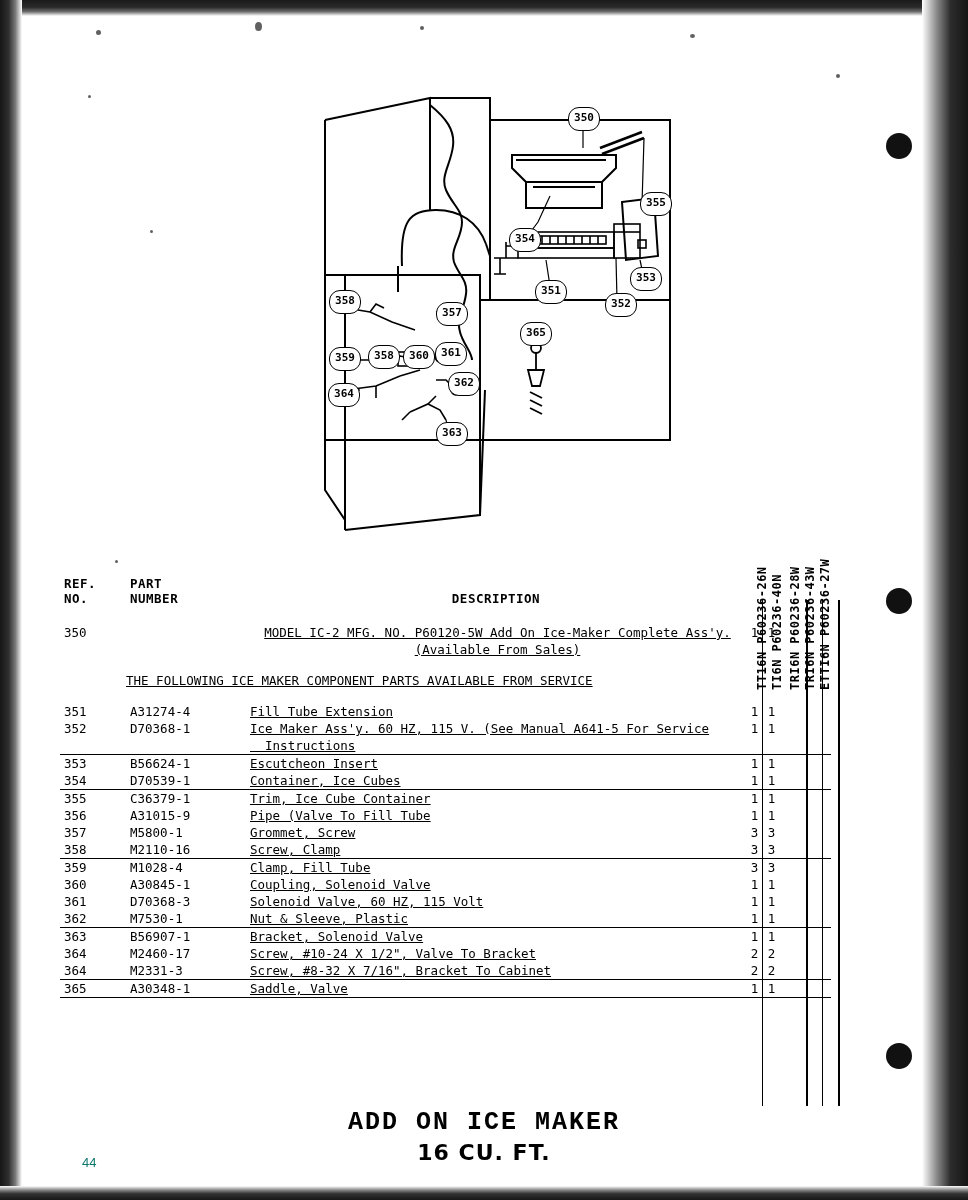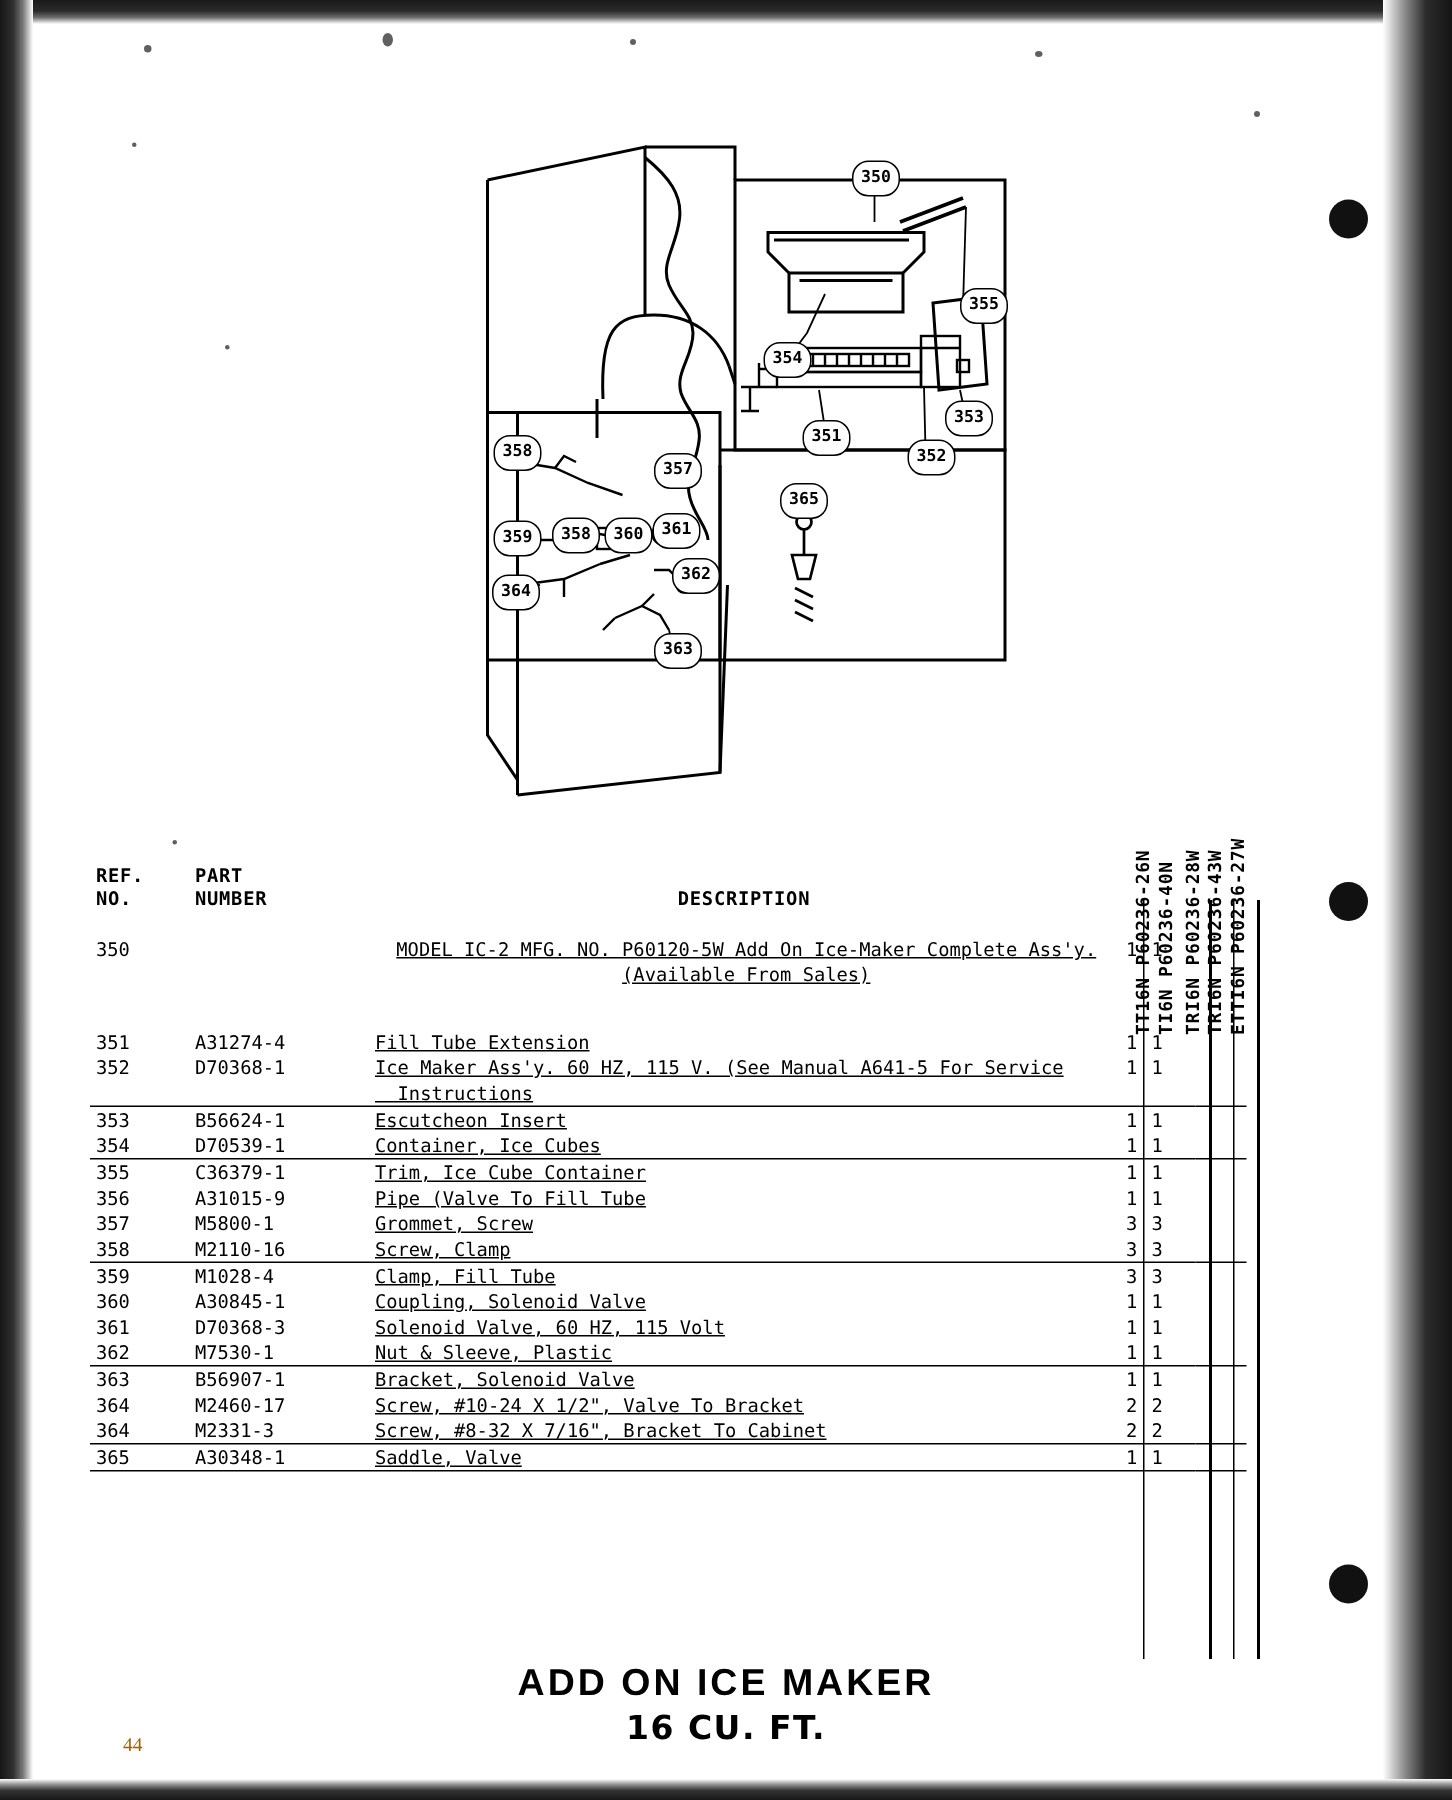--- a/index.html
+++ b/index.html
@@ -149,21 +149,21 @@
   }
   .vrule.thick { width: 2px; }
 
   
   #footer-title {
     position: absolute;
     left: 0;
     top: 1108px;
     width: 968px;
     text-align: center;
-    font-family: Liberation Sans, sans-serif;
+    font-family: Liberation Mono, monospace;
     font-weight: bold;
     font-size: 25px;
     letter-spacing: 2px;
     color: #000;
   }
   #footer-sub {
     position: absolute;
     left: 0;
     top: 1140px;
     width: 968px;
@@ -171,23 +171,23 @@
     font-family: "DejaVu Sans", sans-serif;
     font-weight: bold;
     font-size: 22px;
     letter-spacing: 1px;
     color: #000;
   }
   #page-number {
     position: absolute;
     left: 82px;
     top: 1155px;
-    font-family: Liberation Serif, serif;
+    font-family: Liberation Sans, sans-serif;
     font-size: 13px;
-    color: #a16207;
+    color: #0f766e;
   }
 </style>
 </head>
 <body>
 
 <div id="page">
 
   <div class="scan-edge edge-top"></div>
   <div class="scan-edge edge-left"></div>
   <div class="scan-edge edge-right"></div>
@@ -390,20 +390,29 @@
             <td></td>
             <td></td>
             <td></td>
             <td></td>
         </tr>
 
         <tr class="spacer">
             <td colspan="8"></td>
           </tr>
 
+        <tr>
+          <td></td>
+          <td colspan="2" class="desc" style="padding-left:0;">THE FOLLOWING ICE MAKER COMPONENT PARTS AVAILABLE FROM SERVICE</td>
+          <td></td>
+            <td></td>
+            <td></td>
+            <td></td>
+            <td></td>
+        </tr>
 
         <tr class="spacer">
             <td colspan="8"></td>
           </tr>
 
         <tr>
           <td class="ref">351</td>
           <td class="part">A31274-4</td>
           <td class="desc">Fill Tube Extension</td>
           <td class="qty">1</td>

